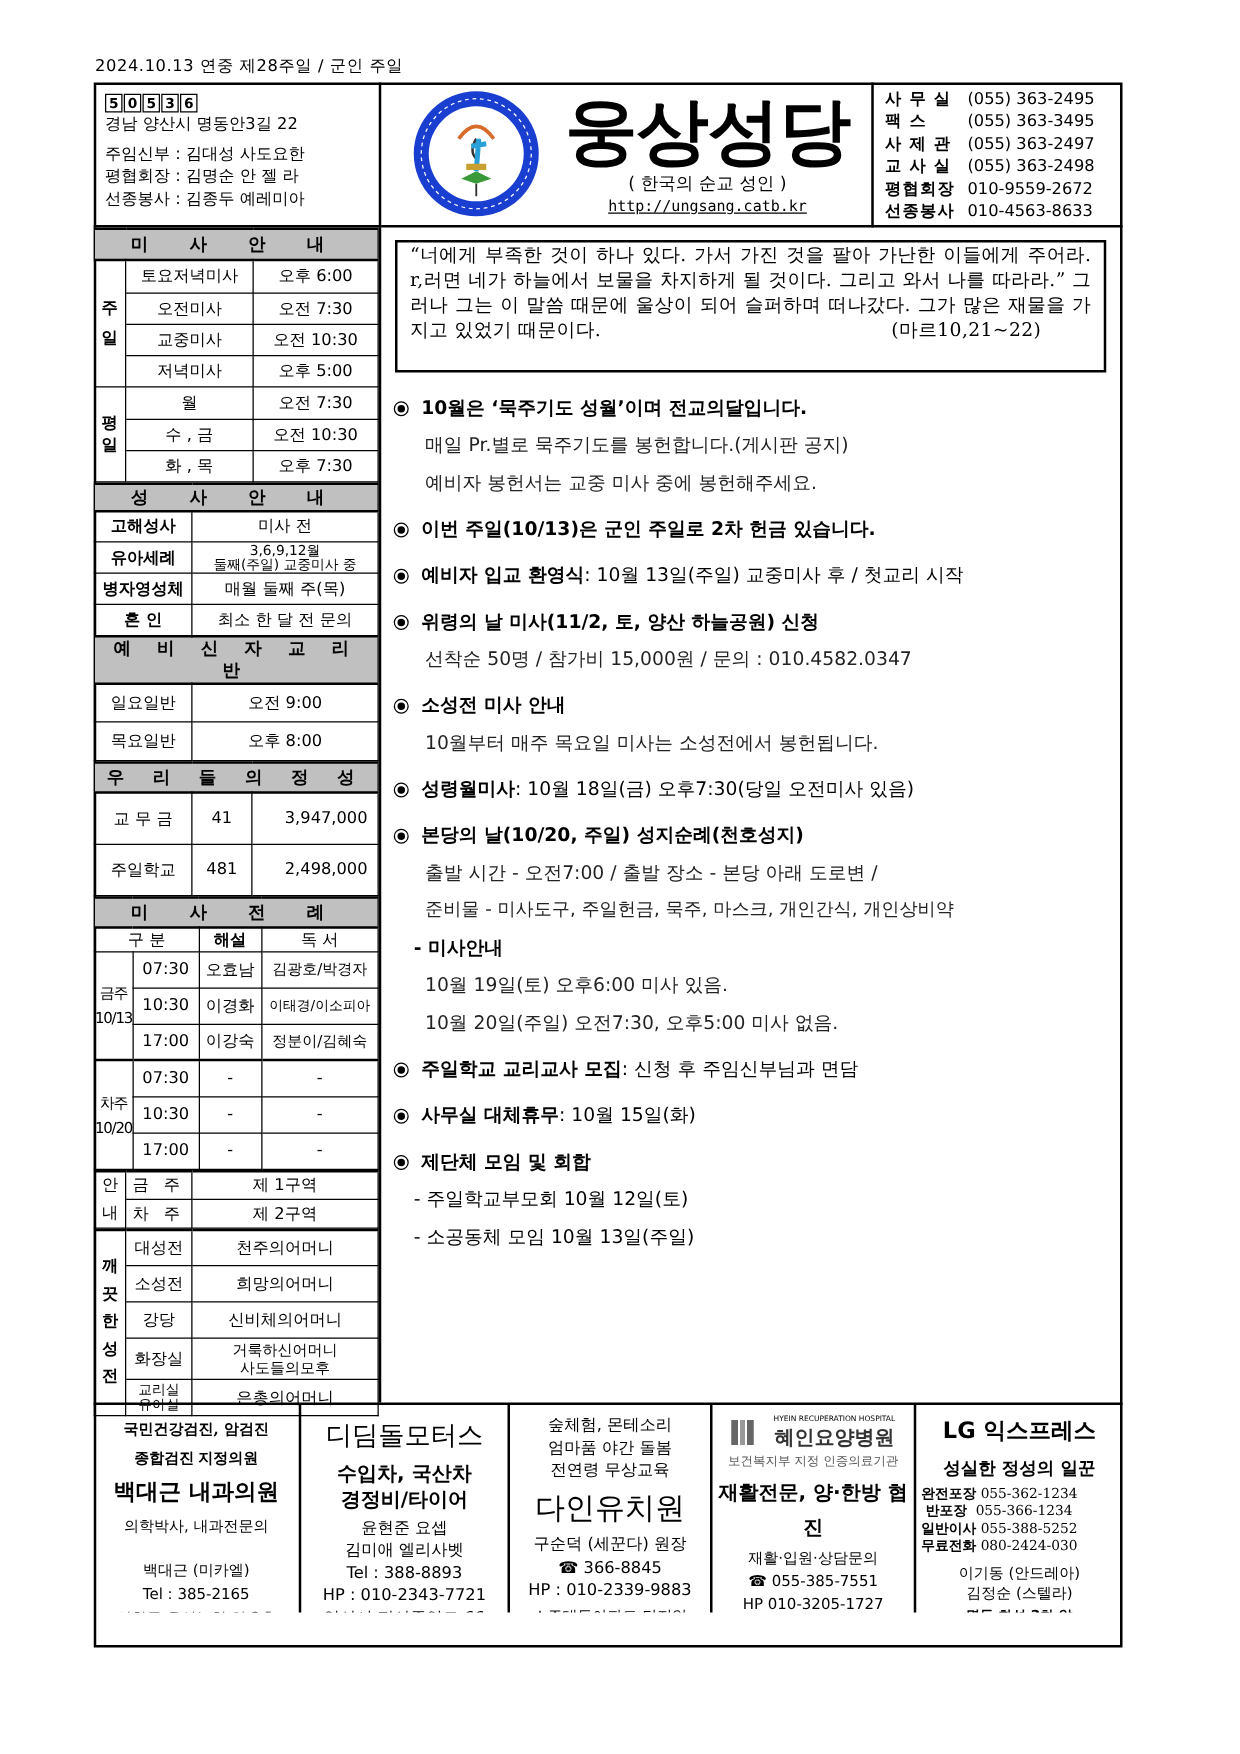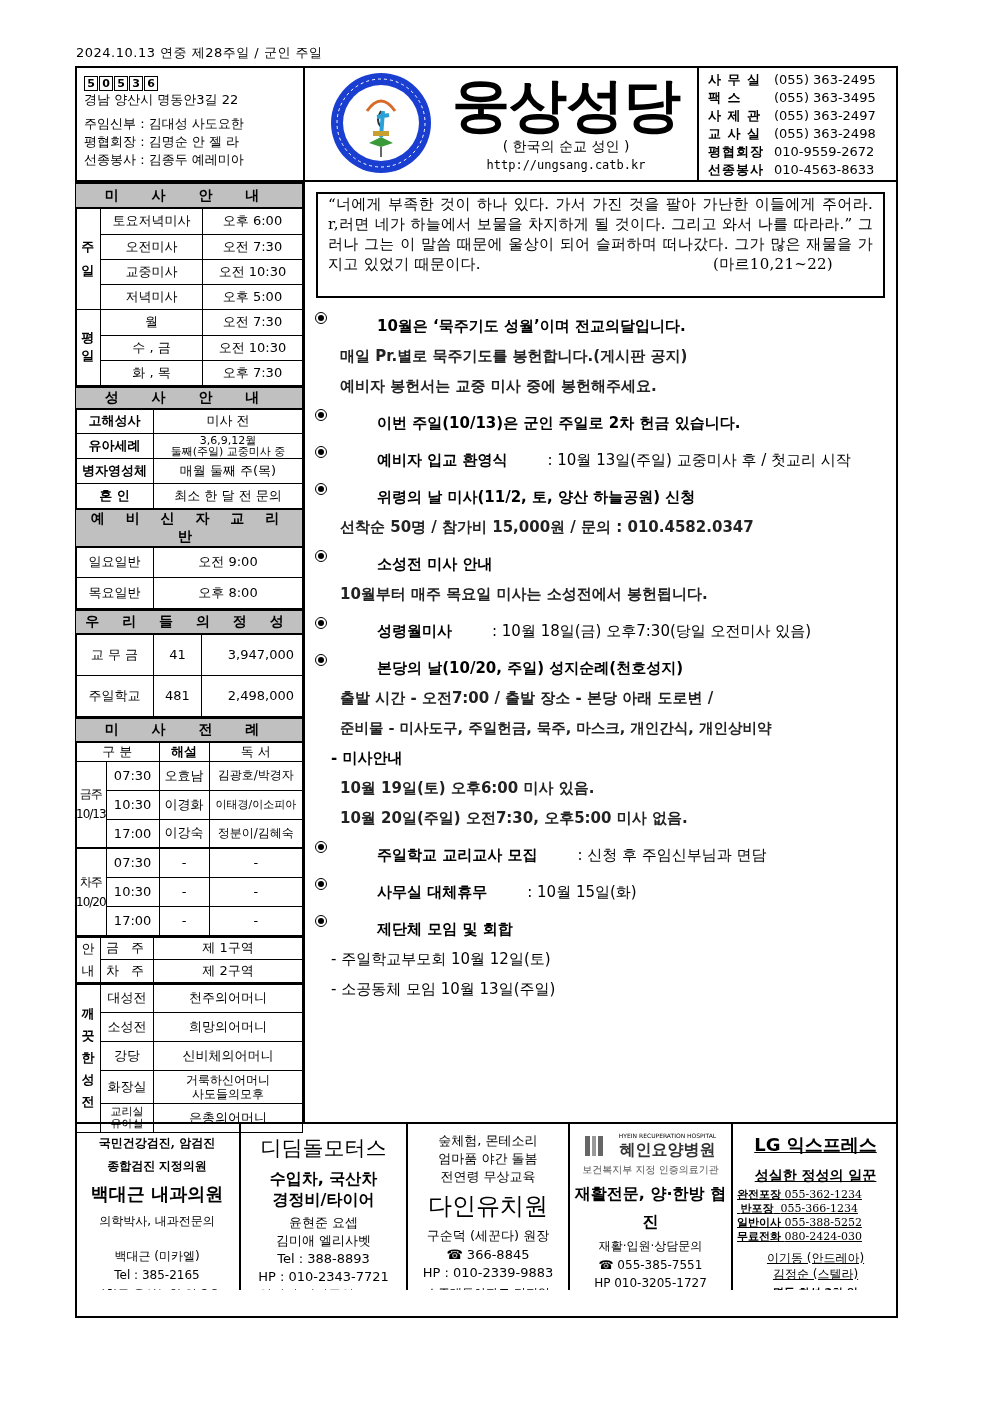--- a/index.html
+++ b/index.html
@@ -7,46 +7,46 @@
   .abs{position:absolute;}
   .topline{left:76px;top:44px;font-size:13px;letter-spacing:0.5px;}
   .frame{left:75px;top:66px;width:823px;height:1252px;border:2px solid #000;box-sizing:border-box;}
   .hdr-addr{left:75px;top:66px;width:230px;height:116px;border-right:2px solid #000;border-bottom:2px solid #000;box-sizing:border-box;padding:8px 0 0 9px;font-size:13px;line-height:17px;}
   .zip span{display:inline-block;width:12px;height:13px;border:1px solid #000;text-align:center;font-size:11px;line-height:13px;font-weight:bold;margin-right:1px;}
   .hdr-addr .people{margin-top:7px;line-height:18px;}
   .hdr-title{left:305px;top:66px;width:392px;height:116px;border-bottom:2px solid #000;box-sizing:border-box;}
   .logo{left:329px;top:71px;width:104px;height:104px;}
   .title-text{left:446px;top:70px;width:240px;font-size:58px;font-weight:bold;letter-spacing:-1px;line-height:70px;text-align:center;font-family:"DejaVu Sans",sans-serif;}
   .subtitle{left:446px;top:138px;width:240px;font-size:14px;text-align:center;}
-  .url{left:446px;top:158px;width:240px;font-size:12px;text-align:center;font-family:"DejaVu Sans Mono",monospace;}
+  .url{left:446px;top:158px;width:240px;font-size:12px;text-align:center;font-family:"DejaVu Sans Mono",monospace;text-decoration:underline;}
   .hdr-contacts{left:697px;top:66px;width:201px;height:116px;border-left:2px solid #000;border-bottom:2px solid #000;box-sizing:border-box;padding:5px 0 0 9px;font-size:13px;line-height:18px;}
   .hdr-contacts .row{display:flex;white-space:nowrap;}
   .hdr-contacts .lbl{width:66px;letter-spacing:1px;font-weight:bold;}
   
   .leftcol{left:75px;top:182px;width:230px;height:940px;border-right:2px solid #000;box-sizing:border-box;}
   table.grid{border-collapse:collapse;width:100%;font-size:13px;}
   table.grid td{border:1px solid #000;text-align:center;padding:0;}
   .sechead{background:#c0c0c0;font-weight:bold;letter-spacing:14px;font-size:14px;border-top:2px solid #000 !important;border-bottom:2px solid #000 !important;}
   .small{font-size:11px;line-height:11px;}
   
   .quote{left:316px;top:192px;width:569px;height:106px;border:2px solid #000;box-sizing:border-box;padding:0 10px;font-family:"DejaVu Serif","Liberation Serif",serif;font-size:15px;line-height:20px;letter-spacing:0.3px;text-align:justify;}
   .quote .ref{float:right;margin-right:40px;}
   
   .notices{left:315px;top:312px;width:583px;font-size:15px;}
   .notice{margin-bottom:8px;}
-  .notice .head{display:flex;align-items:flex-start;line-height:29px;white-space:nowrap;gap:40px;}
+  .notice .head{display:flex;align-items:center;line-height:29px;white-space:nowrap;}
   .bullet{width:12px;height:12px;border:1px solid #000;border-radius:50%;display:inline-flex;align-items:center;justify-content:center;margin-right:10px;box-sizing:border-box;}
   .bullet::after{content:"";width:6px;height:6px;background:#000;border-radius:50%;}
   .bold{font-weight:bold;}
-  .sub{padding-left:25px;line-height:30px;white-space:nowrap;color:#222;font-weight:bold;}
+  .sub{padding-left:25px;line-height:30px;white-space:nowrap;color:#222;}
   .dash{padding-left:16px;line-height:30px;white-space:nowrap;}
   
   .ads{left:75px;top:1122px;width:823px;height:168px;border-top:2px solid #000;display:flex;box-sizing:border-box;}
   .ad{border-right:2px solid #000;box-sizing:border-box;text-align:center;overflow:hidden;}
-  .ad:last-child{border-right:none;text-decoration:underline;}
+  .ad:last-child{border-right:none;}
 </style>
 </head>
 <body>
 
 <div class="abs topline">2024.10.13  연중 제28주일 / 군인 주일</div>
 
 <div class="abs frame"></div>
 
 <div class="abs hdr-addr">
   <div class="zip">

